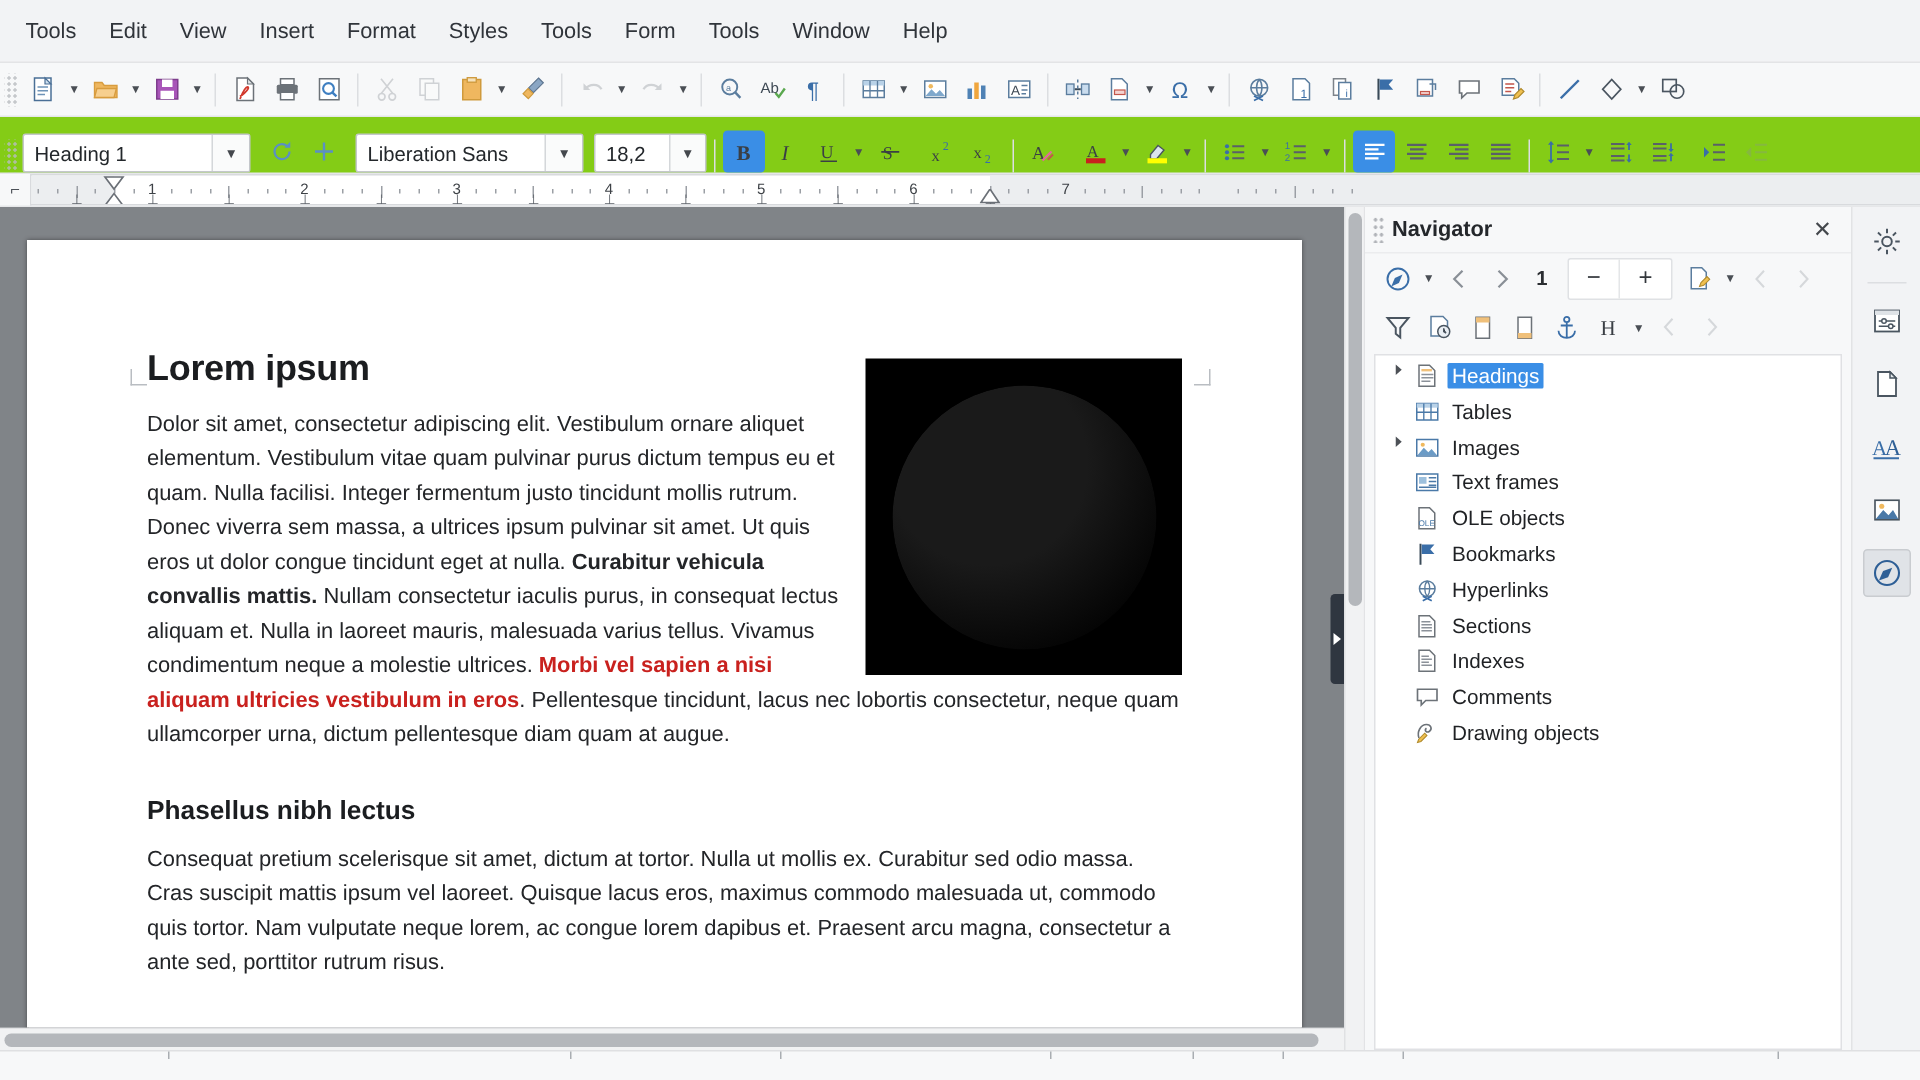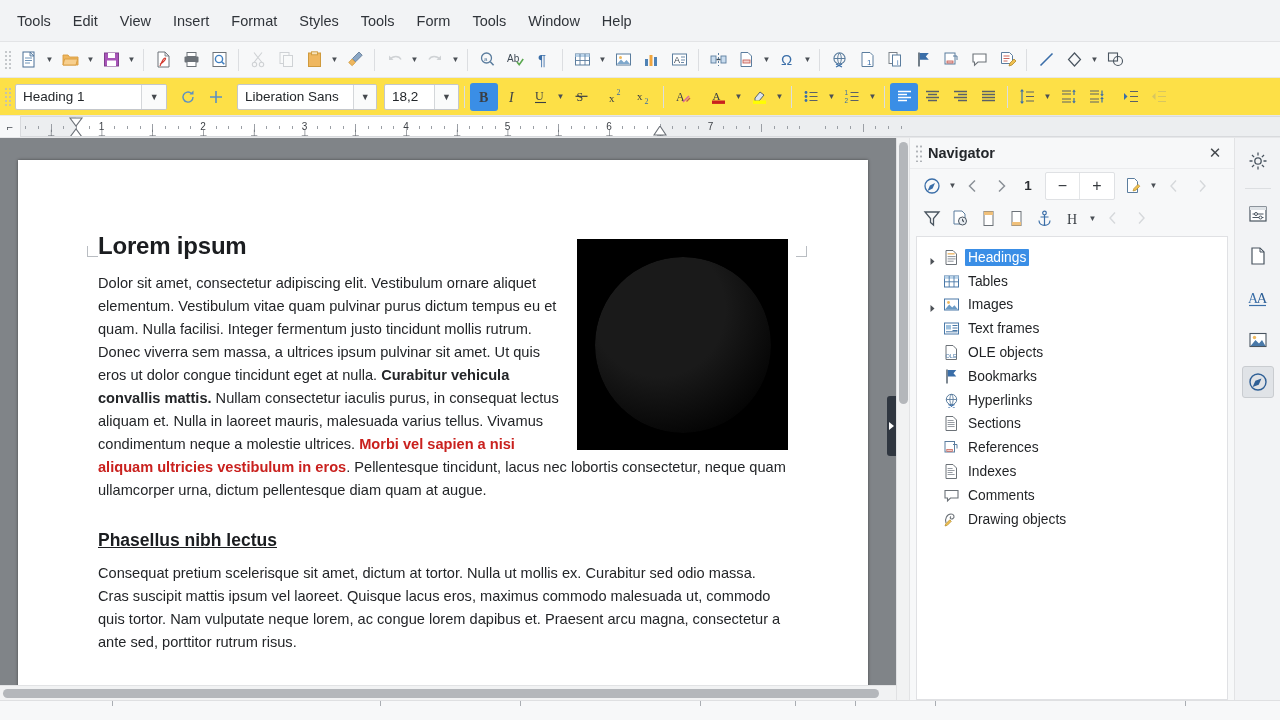--- a/index.html
+++ b/index.html
@@ -18,21 +18,21 @@
   .menu-item {
     font-size: 14.5px; color: #30343a; padding: 5px 11px; border-radius: 3px;
     white-space: nowrap;
   }
 
   
   .toolbar {
     height: 36px; background: #f7f8f9; display: flex; align-items: center;
     border-bottom: 1px solid #e6e7e9; flex: none; padding-left: 2px;
   }
-  .toolbar.second { height: 38px; background: #fde047; }
+  .toolbar.second { height: 38px; background: #84cc16; align-items: flex-end; }
   .grip {
     width: 9px; height: 22px; flex: none; margin: 0 3px 0 1px;
     background-image: radial-gradient(circle, #b9bcc0 1px, transparent 1.2px);
     background-size: 4px 4px; background-position: 1px 1px; opacity: .8;
   }
   .tb-btn {
     width: 28px; height: 28px; display: flex; align-items: center;
     justify-content: center; border-radius: 3px; flex: none;
   }
   .tb-btn.active { background: #3a8ee6; }
@@ -55,21 +55,21 @@
     font-size: 13.5px; color: #23272b; padding: 0 7px; white-space: nowrap;
     overflow: hidden; display: flex; align-items: center; height: 100%;
   }
   .combo .drop {
     width: 25px; height: 100%; border-left: 1px solid #d4d7da;
     display: flex; align-items: center; justify-content: center;
     background: #fafbfb; color: #44484d; font-size: 9px;
   }
   .combo.style-box { width: 152px; }
   .combo.style-box .val { width: 127px; }
-  .combo.font-box { width: 140px; }
+  .combo.font-box { width: 152px; }
   .combo.font-box .val { width: 127px; }
   .combo.size-box { width: 75px; }
   .combo.size-box .val { width: 50px; }
 
   
   .ruler-row {
     height: 22px; background: #f7f8f9; display: flex; align-items: stretch;
     flex: none; border-bottom: 1px solid #e6e7e9;
   }
   .ruler-corner {
@@ -113,21 +113,20 @@
   .cm-tl { left: 69px; top: 86px; border-width: 0 0 1px 1px; }
   .cm-tr { right: 61px; top: 86px; border-width: 0 1px 1px 0; }
 
   .doc-h1 {
     font-size: 24px; font-weight: bold; color: #1b1d20; margin-bottom: 12px;
     letter-spacing: -.2px;
   }
   .doc-h2 {
     font-size: 17.5px; font-weight: bold; color: #1b1d20;
     margin: 28px 0 11px 0;
-    text-decoration: underline;
   }
   .doc-p {
     font-size: 14.6px; line-height: 23px; color: #232528; text-align: left;
   }
   .doc-p b { font-weight: bold; }
   .doc-p .red { color: #c9211e; font-weight: bold; }
   .float-img {
     float: right; width: 211px; height: 211px; margin: 7px 0 6px 14px;
     background: #000; position: relative; overflow: hidden;
   }
@@ -223,21 +222,21 @@
     width: 34px; height: 26px; display: flex; align-items: center;
     justify-content: center; font-size: 16px; color: #33373c;
   }
   .stepper .sbtn:first-child { border-right: 1px solid #e4e6e8; }
 
   .nav-tree {
     flex: 1; background: #fff; margin: 2px 6px 0 6px; border: 1px solid #e0e1e4;
     padding: 5px 0 0 0; overflow: hidden; min-height: 0;
   }
   .tree-item {
-    display: flex; align-items: flex-end; height: 23.8px; padding-left: 7px;
+    display: flex; align-items: flex-start; height: 23.8px; padding-left: 7px;
     font-size: 13.8px; color: #1f2124;
   }
   .tree-item .twisty {
     width: 16px; display: flex; align-items: center; justify-content: center;
     flex: none; color: #4d5157; font-size: 8px;
   }
   .tree-item .ticon {
     width: 22px; display: flex; align-items: center; justify-content: center;
     flex: none; margin-right: 3px;
   }
@@ -1003,31 +1002,20 @@
               <path d="M3 1.5h7l3.5 3.5v10.5H3z" fill="#fff" stroke="#6c7278" stroke-width="1"></path>
               <path d="M4.6 5.5h6M4.6 7.5h7M4.6 9.5h7M4.6 11.5h7" stroke="#8b9199" stroke-width=".9"></path>
             </svg>
           </div>
           <span class="tlabel">Sections</span>
         </div>
         <div class="tree-item">
           <div class="twisty"></div>
           <div class="ticon">
             <svg width="17" height="17" viewBox="0 0 17 17">
-              <rect x="2" y="2.5" width="9.5" height="10.5" fill="#fff" stroke="#5b7d9e" stroke-width="1"></rect>
-              <path d="M10 5.5h4v4" stroke="#5b7d9e" stroke-width="1" fill="none"></path>
-              <rect x="3.8" y="10.5" width="5.5" height="1.8" fill="#f4d3d0" stroke="#c4564b" stroke-width=".7"></rect>
-            </svg>
-          </div>
-          <span class="tlabel">References</span>
-        </div>
-        <div class="tree-item">
-          <div class="twisty"></div>
-          <div class="ticon">
-            <svg width="17" height="17" viewBox="0 0 17 17">
               <path d="M3 1.5h7l3.5 3.5v10.5H3z" fill="#fff" stroke="#6c7278" stroke-width="1"></path>
               <path d="M4.6 5.5h5M4.6 7.5h7M4.6 9.5h5M4.6 11.5h7" stroke="#8b9199" stroke-width=".9"></path>
             </svg>
           </div>
           <span class="tlabel">Indexes</span>
         </div>
         <div class="tree-item">
           <div class="twisty"></div>
           <div class="ticon">
             <svg width="17" height="17" viewBox="0 0 17 17">

